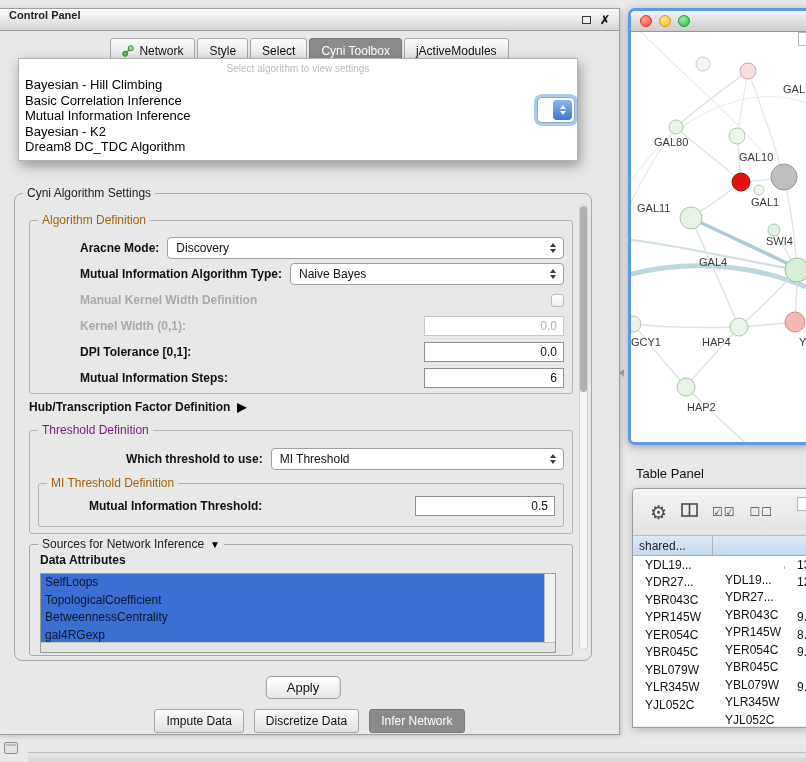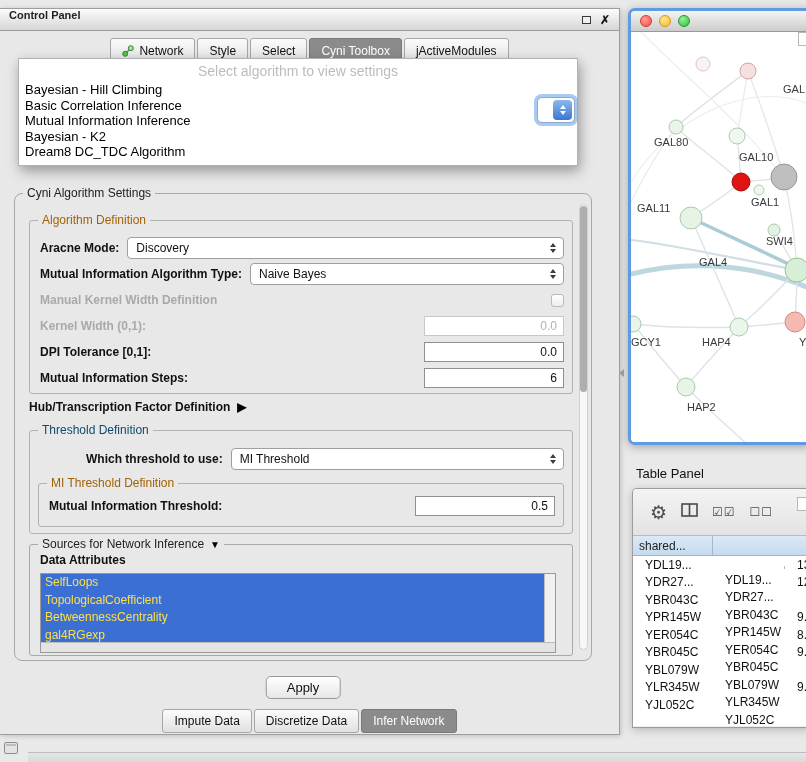--- a/index.html
+++ b/index.html
@@ -18,46 +18,46 @@
 
   .cp-tabs { display:flex; justify-content:center; gap:2px; margin-top:7px; height:26px; }
   .tab { display:flex; align-items:center; gap:5px; padding:0 11px; font-size:12px; color:#111;
         background:linear-gradient(#fbfbfb,#e1e1e1); border:1px solid #a6a6a6; border-radius:3px; }
   .tab.sel { background:#8b8b8b; color:#fff; border-color:#797979; }
   .tab-icon { display:flex; align-items:center; }
 
   
   .algo-popup { position:absolute; left:18px; top:49px; width:560px; background:#fff; border:1px solid #b2b2b2;
         box-shadow:2px 5px 12px rgba(0,0,0,.35); z-index:50; padding-bottom:5px; }
-  .algo-popup .hdr { text-align:center; color:#bcbcbc; font-size:14px; padding:4px 0 3px; }
+  .algo-popup .hdr { text-align:center; color:#bcbcbc; font-size:10px; padding:4px 0 3px; }
   .algo-popup .item { font-size:13px; color:#000; padding:0 6px; line-height:15.5px; }
   .algo-popup .item.bold { font-weight:bold; }
 
   .combo-frag { position:absolute; left:537px; top:88px; width:38px; height:26px; background:#fff;
         border:1px solid #8fa9cc; border-radius:5px; box-shadow:0 0 0 3px rgba(110,165,230,.6); z-index:51; display:flex; }
   .combo-frag .stepper { margin:2px 2px 2px auto; width:19px; border-radius:4px;
         background:linear-gradient(#8cb8ef,#3b76d1); display:flex; flex-direction:column; align-items:center; justify-content:center; gap:2px; }
   .wtri-up { width:0;height:0;border-left:3px solid transparent;border-right:3px solid transparent;border-bottom:4px solid #fff; }
   .wtri-dn { width:0;height:0;border-left:3px solid transparent;border-right:3px solid transparent;border-top:4px solid #fff; }
 
   
   .settings-group { position:absolute; left:14px; top:184px; width:578px; height:468px;
         border:1px solid #a8a8a8; border-radius:8px; }
   .group-title { position:absolute; top:-8px; left:8px; background:#e8e8e8; padding:0 4px; font-size:12px; color:#222; white-space:nowrap; }
   .group-title.blue { color:#a16207; }
-  .group-title.green { color:#0c4a6e; }
+  .group-title.green { color:#701a75; }
 
   .v-scroll { position:absolute; right:3px; top:10px; bottom:10px; width:9px; background:#f7f7f7;
         border:1px solid #cfcfcf; border-radius:5px; }
   .v-thumb { position:absolute; left:0; right:0; top:1px; height:42%; background:#aeaeae; border-radius:5px; }
 
   .alg-group { position:absolute; left:14px; top:26px; width:544px; height:174px; border:1px solid #b2b2b2; border-radius:3px; }
   .rows { padding:14px 8px 0 10px; }
   .row { display:flex; align-items:center; height:26px; }
-  .flabel { font-size:12px; font-weight:bold; color:#111; margin-right:8px; white-space:nowrap; }
+  .flabel { font-size:12px; font-weight:bold; color:#111; margin-right:8px; white-space:nowrap;margin-left:40px; }
   .flabel.disabled { color:#a9a9a9; }
   .combo { position:relative; flex:1; height:22px; background:#fff; border:1px solid #9f9f9f; border-radius:4px;
         display:flex; align-items:center; font-size:12px; color:#111; padding:0 24px 0 8px; }
   .combo-arrows { position:absolute; right:7px; top:50%; transform:translateY(-50%); display:flex; flex-direction:column; gap:2px; }
   .tri-up { width:0;height:0;border-left:3.5px solid transparent;border-right:3.5px solid transparent;border-bottom:4.5px solid #3c3c3c; }
   .tri-dn { width:0;height:0;border-left:3.5px solid transparent;border-right:3.5px solid transparent;border-top:4.5px solid #3c3c3c; }
   .checkbox { width:13px; height:13px; border:1px solid #b9b9b9; background:linear-gradient(#fff,#ededed);
         border-radius:3px; margin-left:auto; }
   .tfield { width:140px; margin-left:auto; height:20px; background:#fff; border:1px solid #8f8f8f; font-size:12px;
         display:flex; align-items:center; justify-content:flex-end; padding:0 6px; color:#111; }
@@ -70,30 +70,30 @@
   .thr-group { position:absolute; left:14px; top:236px; width:544px; height:104px; border:1px solid #b2b2b2; border-radius:3px; }
   .thr-row { display:flex; align-items:center; height:24px; margin:16px 8px 0 56px; }
   .mi-group { position:absolute; left:8px; right:8px; top:52px; height:44px; border:1px solid #b2b2b2; border-radius:3px; }
   .mi-row { display:flex; align-items:center; margin:12px 8px 0 10px; }
 
   .src-group { position:absolute; left:14px; top:350px; width:544px; height:112px; border:1px solid #a8a8a8; border-radius:3px; }
   .src-title-wrap { display:flex; align-items:center; gap:6px; }
   .tri-down { font-size:10px; color:#000; }
   .da-label { position:absolute; left:10px; top:8px; font-size:12px; font-weight:bold; color:#111; }
   .attr-list { position:absolute; left:10px; right:16px; top:28px; height:80px; background:#fff; border:1px solid #9a9a9a; overflow:hidden; }
-  .attr-item { height:17.5px; line-height:17.5px; font-size:12px; color:#fde047; background:#3b6fd4;
+  .attr-item { height:17.5px; line-height:17.5px; font-size:12px; color:#0f172a; background:#3b6fd4;
         padding-left:4px; margin-right:11px; white-space:nowrap; overflow:hidden; }
   .attr-vscroll { position:absolute; right:0; top:0; bottom:10px; width:11px; background:#f1f1f1; border-left:1px solid #bdbdbd; }
   .attr-hscroll { position:absolute; left:0; right:0; bottom:0; height:10px; background:#e4e4e4; border-top:1px solid #bdbdbd; }
 
   .apply-btn { position:absolute; left:303px; top:667px; transform:translateX(-50%);
         font-family:"Liberation Sans",sans-serif; font-size:13px; color:#111; padding:3px 20px;
         background:linear-gradient(#ffffff,#e7e7e7); border:1px solid #989898; border-radius:5px; }
 
-  .bottom-tabs { position:absolute; left:0; right:0; top:700px; display:flex; justify-content:center; gap:2px; height:24px; }
+  .bottom-tabs { position:absolute; left:0; right:0; top:700px; display:flex; justify-content:center; gap:10px; height:24px; }
 
   
   .net-win { position:absolute; left:628px; top:8px; width:182px; height:437px; background:#fff;
         border:3px solid #5f9be2; border-right:none; border-radius:7px 0 0 7px; box-shadow:0 2px 10px rgba(0,0,0,.3); overflow:hidden; }
   .net-titlebar { height:21px; background:linear-gradient(#f4f4f4,#cccccc); border-bottom:1px solid #999;
         display:flex; align-items:center; gap:7px; padding-left:9px; }
   .tl { width:12px; height:12px; border-radius:50%; display:inline-block; }
   .tl.red { background:radial-gradient(circle at 35% 30%, #ff9c94, #fa4d42); border:1px solid #ce3a31; }
   .tl.yellow { background:radial-gradient(circle at 35% 30%, #ffe49a, #fdb921); border:1px solid #d09a1c; }
   .tl.green { background:radial-gradient(circle at 35% 30%, #9fe9a4, #27c434); border:1px solid #1f9c2a; }

